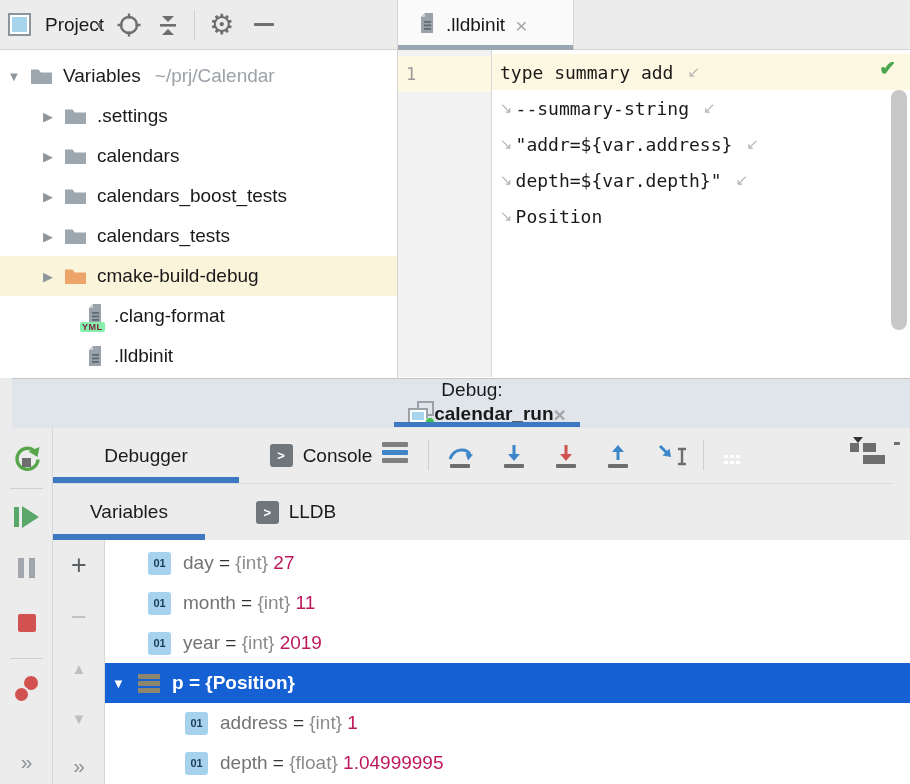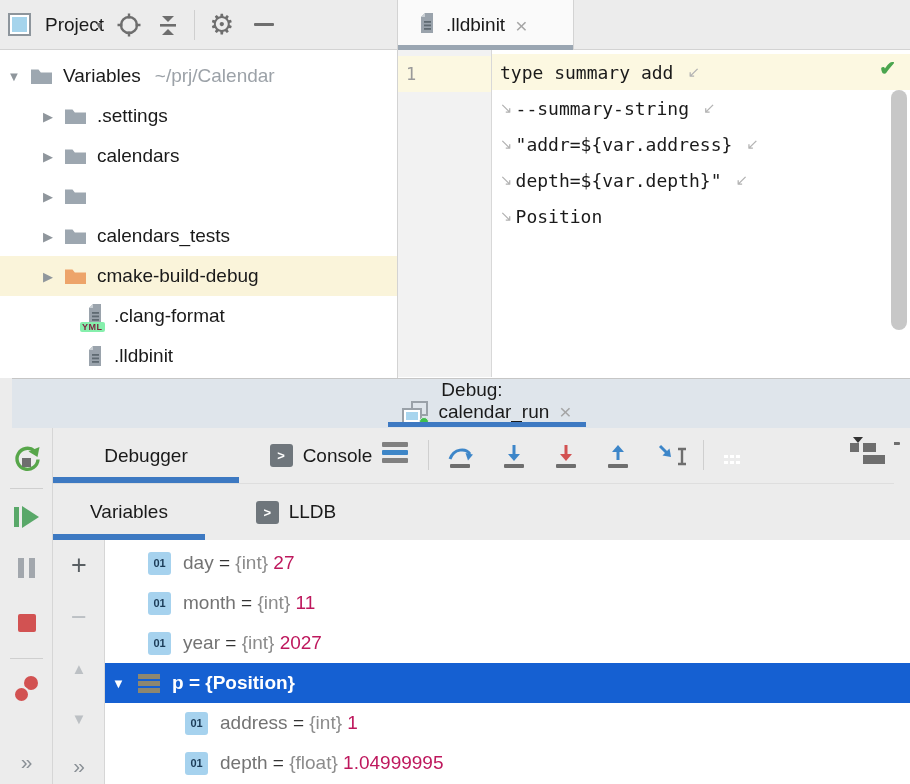--- a/index.html
+++ b/index.html
@@ -47,21 +47,21 @@
   .code-line { height:36px; display:flex; align-items:center; padding-left:8px; white-space:pre; }
   .code-line.cur { background:#fcf8e1; }
   .wrap-mark { color:#b3b3b3; font-size:15px; font-family:"DejaVu Sans", sans-serif; }
   .wrap-lead { margin-right:3px; } .wrap-trail { margin-left:14px; }
   #inspect-ok { position:absolute; top:6px; right:14px; color:#4aa54e; font-size:20px; font-weight:bold; }
   #ed-scrollbar { position:absolute; right:3px; top:40px; width:16px; height:240px; background:#c7c7c7; border-radius:8px; }
 
   
   #debug-header { position:absolute; left:12px; top:378px; width:910px; height:50px; background:#dfe5eb; border-top:1px solid #c6c6c6; display:flex; align-items:center;flex-direction:column; }
   #debug-label { font-size:19px; margin-left:10px; }
-  #session-tab { height:100%; display:flex; align-items:flex-start; gap:10px; margin-left:40px; padding:0 14px; position:relative; }
+  #session-tab { height:100%; display:flex; align-items:center; margin-left:40px; padding:0 14px; position:relative;font-weight:bold; }
   #session-tab::after { content:""; position:absolute; left:0; right:0; bottom:0; height:5px; background:#3d79c2; }
   #session-tab .label { font-size:19px; }
   .runcfg-icon { position:relative; width:26px; height:26px; flex:none; }
   .runcfg-back { position:absolute; right:0; top:0; width:17px; height:15px; border:2px solid #9aa1a8; }
   .runcfg-front { position:absolute; left:0; bottom:3px; width:20px; height:16px; border:2px solid #9aa1a8; background:#fff; }
   .runcfg-front > div { position:absolute; inset:2px; background:#a8d5ee; }
   .runcfg-dot { position:absolute; right:-1px; bottom:0; width:10px; height:10px; border-radius:50%; background:#3fbf4d; border:1.5px solid #dfe5eb; }
   #debug-header .right-icons { margin-left:auto; display:flex; align-items:center; gap:34px; padding-right:22px; }
 
   
@@ -174,20 +174,21 @@
         </span>
         <span>calendars</span>
       </div>
       <div class="tree-row indent1">
         <span class="tree-arrow">▶</span>
         <span class="tree-icon">
           <svg width="23" height="19" viewBox="0 0 23 19">
             <path d="M1 17 V2.5 h7.5 l2.3 3 H22 V17 Z" fill="#9da7b0"></path>
           </svg>
         </span>
+        <span>calendars_boost_tests</span>
       </div>
       <div class="tree-row indent1">
         <span class="tree-arrow">▶</span>
         <span class="tree-icon">
           <svg width="23" height="19" viewBox="0 0 23 19">
             <path d="M1 17 V2.5 h7.5 l2.3 3 H22 V17 Z" fill="#9da7b0"></path>
           </svg>
         </span>
         <span>calendars_tests</span>
       </div>
@@ -382,17 +383,17 @@
   <span class="lc-icon plusminus" style="width:52px;top:10px;">+</span>
   <span class="lc-icon plusminus dim" style="width:52px;top:62px;">−</span>
   <span class="lc-icon dim" style="width:52px;top:120px;font-size:15px;">▲</span>
   <span class="lc-icon dim" style="width:52px;top:170px;font-size:15px;">▼</span>
   <span class="lc-icon chev" style="width:52px;top:214px;">»</span>
 </div>
 
 <div id="vars">
     <div class="var-row vl1"><span class="var-badge">01</span><span class="vname">day</span><span class="veq"> = </span><span class="vtype">{int}</span><span class="vval"> 27</span></div>
     <div class="var-row vl1"><span class="var-badge">01</span><span class="vname">month</span><span class="veq"> = </span><span class="vtype">{int}</span><span class="vval"> 11</span></div>
-    <div class="var-row vl1"><span class="var-badge">01</span><span class="vname">year</span><span class="veq"> = </span><span class="vtype">{int}</span><span class="vval"> 2027</span></div>
+    <div class="var-row vl1"><span class="var-badge">01</span><span class="vname">year</span><span class="veq"> = </span><span class="vtype">{int}</span><span class="vval"> 2019</span></div>
     <div class="var-row vl1p selected"><span class="var-expander">▼</span><span class="struct-icon"><div></div><div></div><div></div></span><span class="vname">p</span><span class="veq"> = </span><span class="vtype">{Position}</span></div>
     <div class="var-row vl2"><span class="var-badge">01</span><span class="vname">address</span><span class="veq"> = </span><span class="vtype">{int}</span><span class="vval"> 1</span></div>
     <div class="var-row vl2"><span class="var-badge">01</span><span class="vname">depth</span><span class="veq"> = </span><span class="vtype">{float}</span><span class="vval"> 1.04999995</span></div>
   </div>
 
 </body></html>

